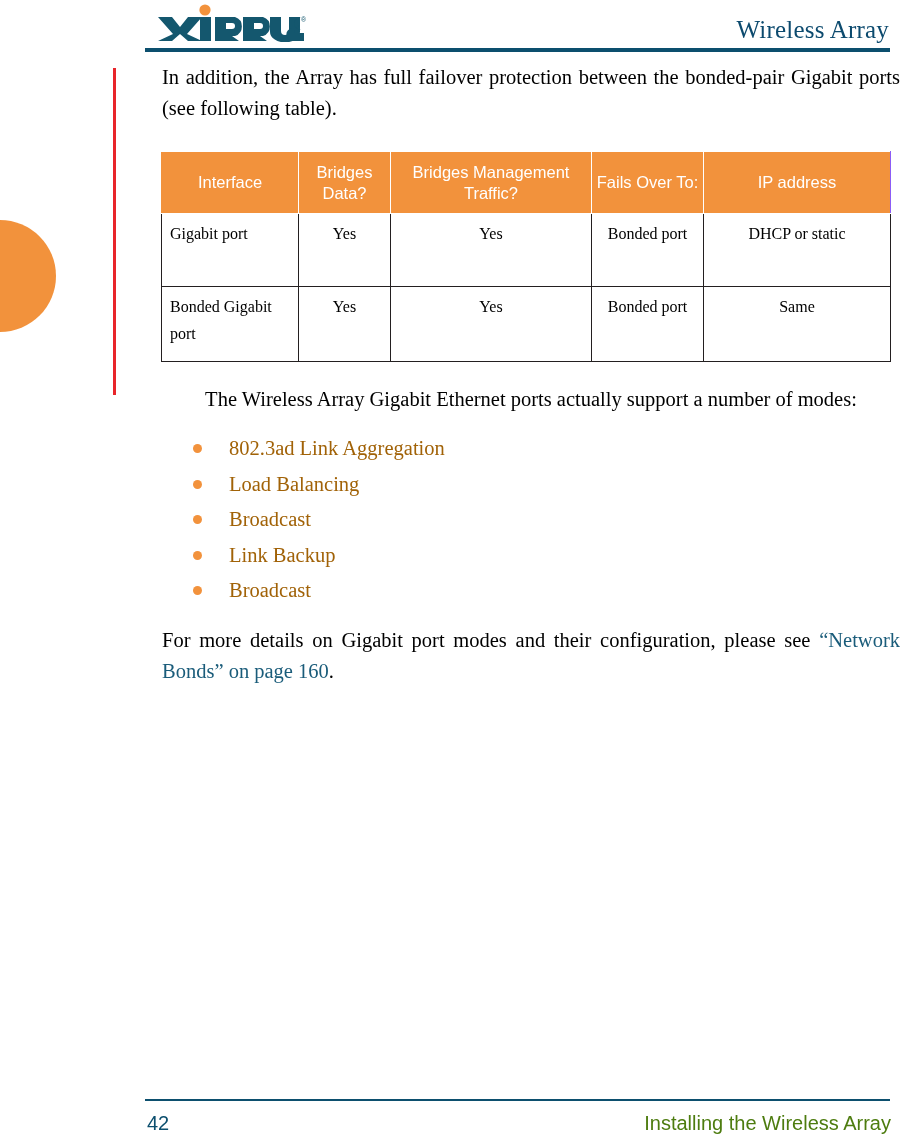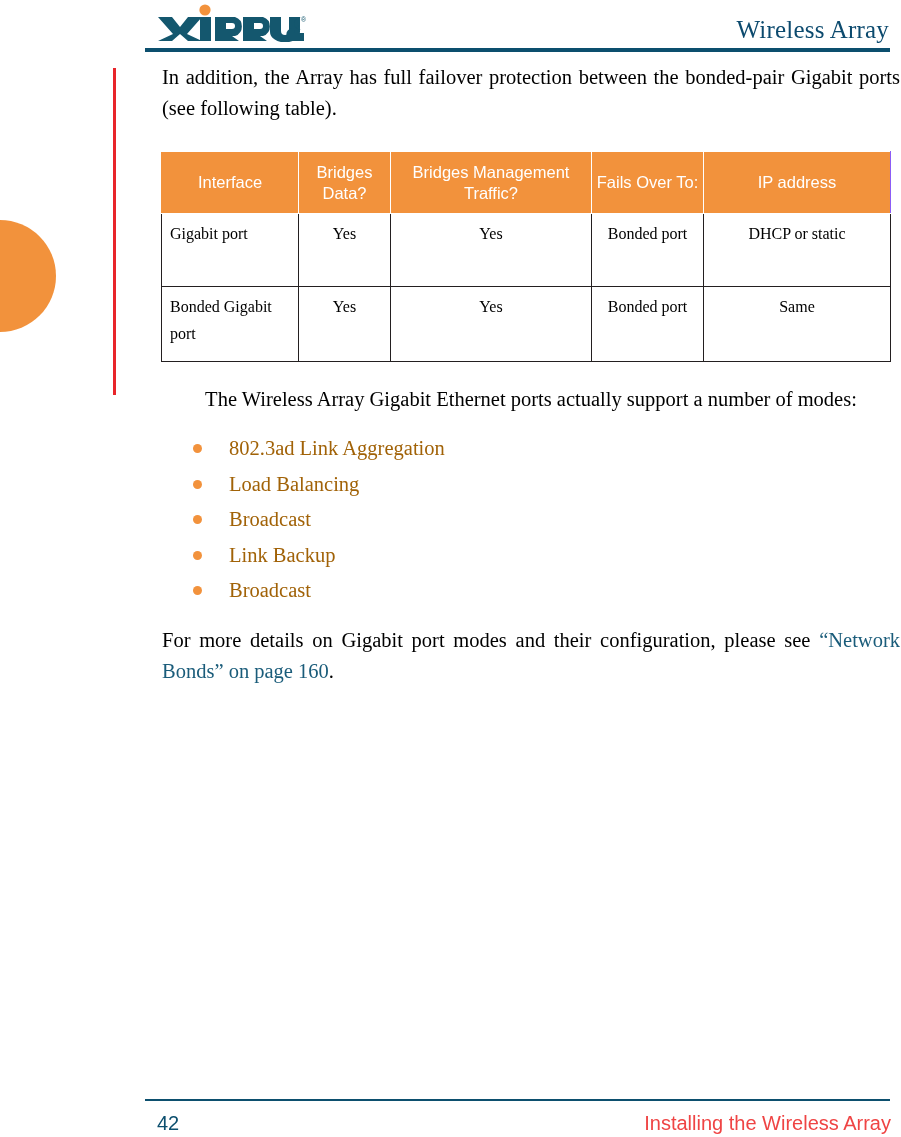--- a/index.html
+++ b/index.html
@@ -180,29 +180,28 @@
     height: 2px;
     background: #0C4F6E;
   }
   .footer-page-number {
     position: absolute;
     left: 147px;
     bottom: 2px;
     font-family: "Liberation Sans", sans-serif;
     font-size: 20px;
     color: #0C4F6E;
-    margin-left: 10px;
   }
   .footer-section {
     position: absolute;
     right: 10px;
     bottom: 2px;
     font-family: "Liberation Sans", sans-serif;
     font-size: 20px;
-    color: #ef4444;
+    color: #4d7c0f;
     white-space: nowrap;
   }
 </style>
 </head>
 <body>
 
 <div class="margin-blob"></div>
 <div class="change-bar"></div>
 
 <div class="page-header">

